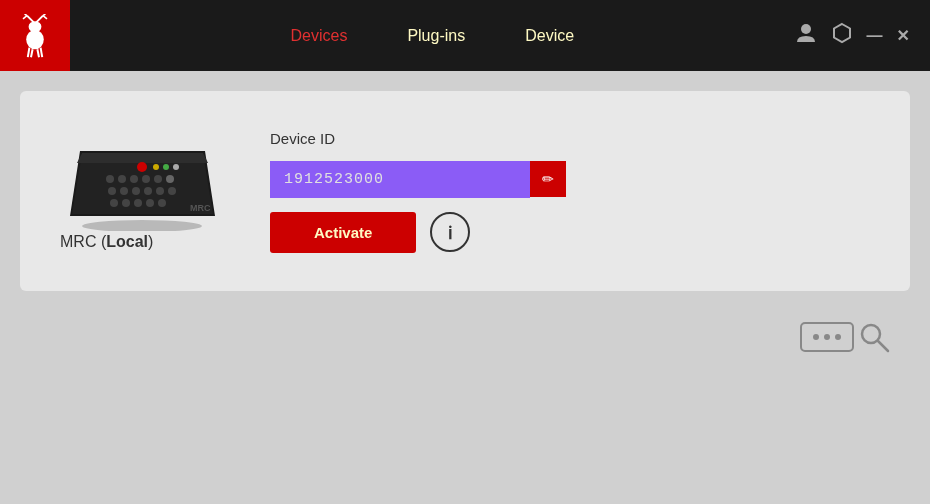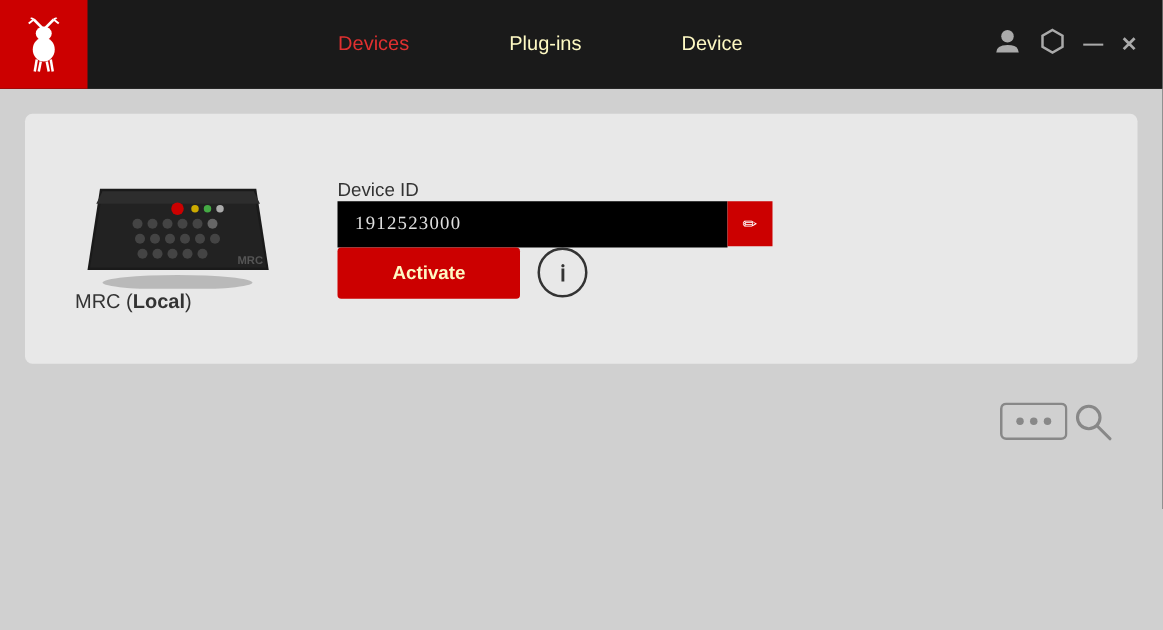--- a/index.html
+++ b/index.html
@@ -29,21 +29,21 @@
       align-items: center;
       justify-content: center;
       flex-shrink: 0;
     }
 
     .nav-area {
       flex: 1;
       display: flex;
       justify-content: center;
       align-items: center;
-      gap: 80px;
+      gap: 60px;
     }
 
     .nav-item {
       color: #fef9c3;
       font-size: 16px;
       cursor: pointer;
       text-decoration: none;
     }
 
     .nav-item.active {
@@ -112,42 +112,43 @@
     .mrc-device {
       width: 150px;
       height: 90px;
       position: relative;
     }
 
     
     .device-info {
       display: flex;
       flex-direction: column;
+      gap: 14px;
       justify-content: center;
     }
 
     .device-id-label {
       color: #333;
       font-size: 15px;
     }
 
     .device-id-row {
       display: flex;
       align-items: center;
       gap: 0;
     }
 
     .device-id-input {
-      background: #000000;
+      background: #8b5cf6;
       color: #e0e0e0;
       border: none;
       padding: 10px 14px;
       font-size: 15px;
-      width: 312px;
-      font-family: Liberation Serif, serif;
+      width: 260px;
+      font-family: Liberation Mono, monospace;
       outline: none;
       letter-spacing: 1px;
     }
 
     .edit-btn {
       background: #cc0000;
       border: none;
       padding: 10px 12px;
       cursor: pointer;
       display: flex;

